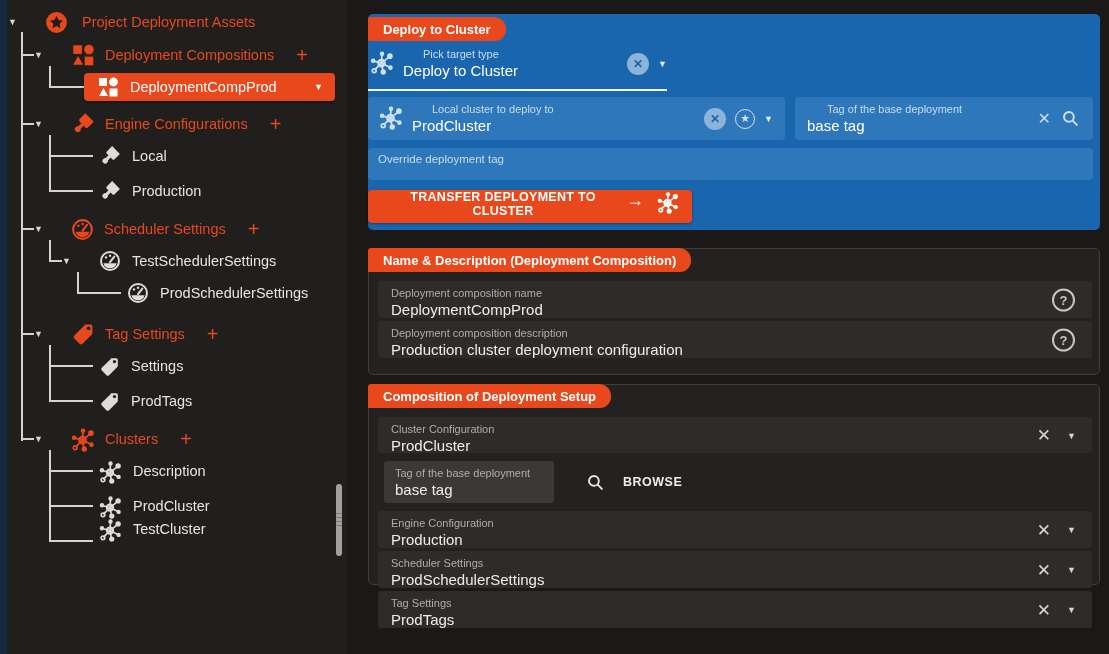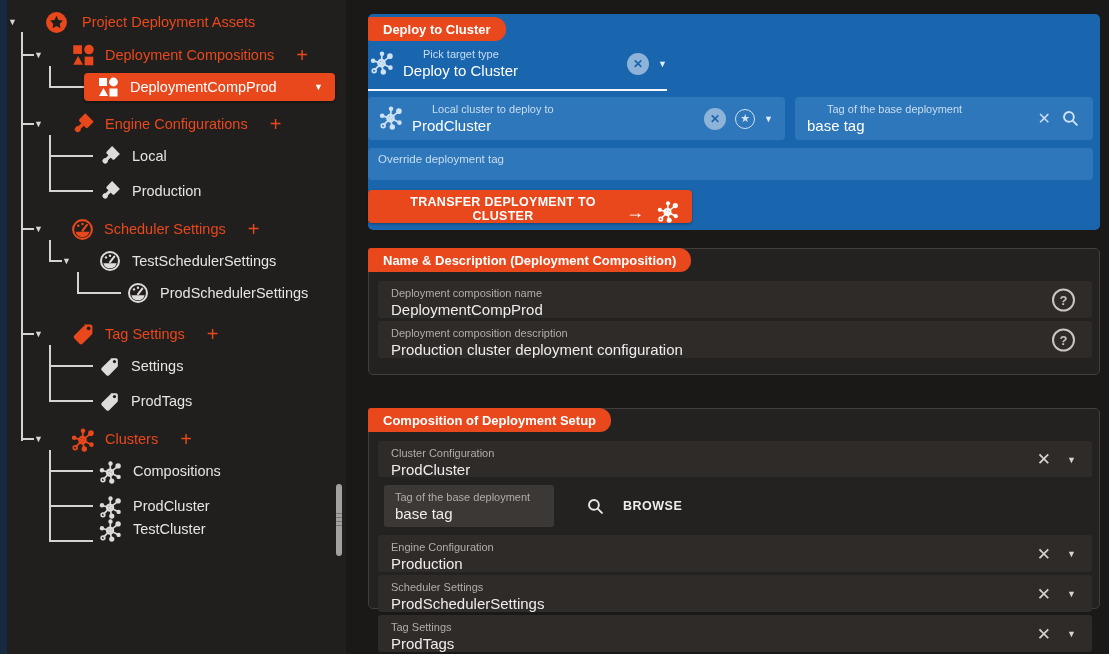--- a/index.html
+++ b/index.html
@@ -50,27 +50,27 @@
   #field-cluster { left:0; top:83px; width:417px; padding:0 12px 0 10px; }
   #field-cluster .icon { margin-right:8px; }
   #field-basetag { left:427px; top:83px; width:298px; padding:0 12px; }
   .bctrl { display:flex; align-items:center; gap:9px; margin-left:auto; }
   .bx { color:#c9def2; font-size:16px; }
   #field-override { position:absolute; left:0; top:134px; width:725px; height:32px; background:#2e77ba; border-radius:4px; }
   #field-override input { width:100%; height:100%; background:transparent; border:none; outline:none;
       font-family:"Liberation Sans", sans-serif; font-size:11.5px; color:#fff; padding:0 10px 10px; }
   #field-override input::placeholder { color:#c9def2; opacity:1; }
   #transfer-btn { position:absolute; left:0; top:176px; width:324px; height:33px; background:#e8481c; border:none;
-      border-radius:4px; display:flex; align-items:flex-end; padding:0 12px; cursor:pointer; box-shadow:0 1px 3px rgba(0,0,0,.35); }
+      border-radius:4px; display:flex; align-items:flex-start; padding:0 12px; cursor:pointer; box-shadow:0 1px 3px rgba(0,0,0,.35); }
   #transfer-btn .lbl { color:#fff; font-size:12.5px; font-weight:bold; letter-spacing:.3px; }
   #transfer-btn .arr { color:#fff; font-size:18px; font-weight:bold; margin-left:auto; margin-right:12px; }
 
   
   #name-panel { top:248px; height:127px; }
-  #comp-panel { top:408px; height:201px; }
+  #comp-panel { top:384px; height:201px; }
   .rows { position:absolute; left:9px; right:7px; top:32px; display:flex; flex-direction:column; }
   .drow { position:relative; background:#2e2b29; border-radius:3px; padding:6px 0 0 13px; }
   .dlab { font-size:11px; color:#b0adaa; }
   .dval { font-size:15px; color:#efedeb; margin-top:2px; white-space:nowrap; }
   .helpcircle { position:absolute; right:17px; top:50%; transform:translateY(-50%);
       width:23px; height:23px; border-radius:50%; border:2px solid #c8c5c2; color:#c8c5c2;
       font-size:13px; font-weight:bold; display:flex; align-items:center; justify-content:center; }
   .rowctrl { position:absolute; right:16px; top:50%; transform:translateY(-50%); display:flex; align-items:center; gap:16px; }
   .dx { color:#d6d3d0; font-size:17px; }
   .dcaret { color:#d6d3d0; font-size:9px; }
@@ -287,21 +287,21 @@
         </span>
       <span class="tlabel cat">Clusters</span>
       <span class="tplus">+</span>
     </div>
     <div class="trow" style="left:98px;top:458px">
       <span class="ticon" style="color:#dedbd8;margin-right:10px">
           <svg width="25" height="25">
             <use href="#i-cluster"></use>
           </svg>
         </span>
-      <span class="tlabel">Compositions</span>
+      <span class="tlabel">Description</span>
     </div>
     <div class="trow" style="left:98px;top:493px">
       <span class="ticon" style="color:#dedbd8;margin-right:10px">
           <svg width="25" height="25">
             <use href="#i-cluster"></use>
           </svg>
         </span>
       <span class="tlabel">ProdCluster</span>
     </div>
     <div class="trow" style="left:98px;top:516px">

